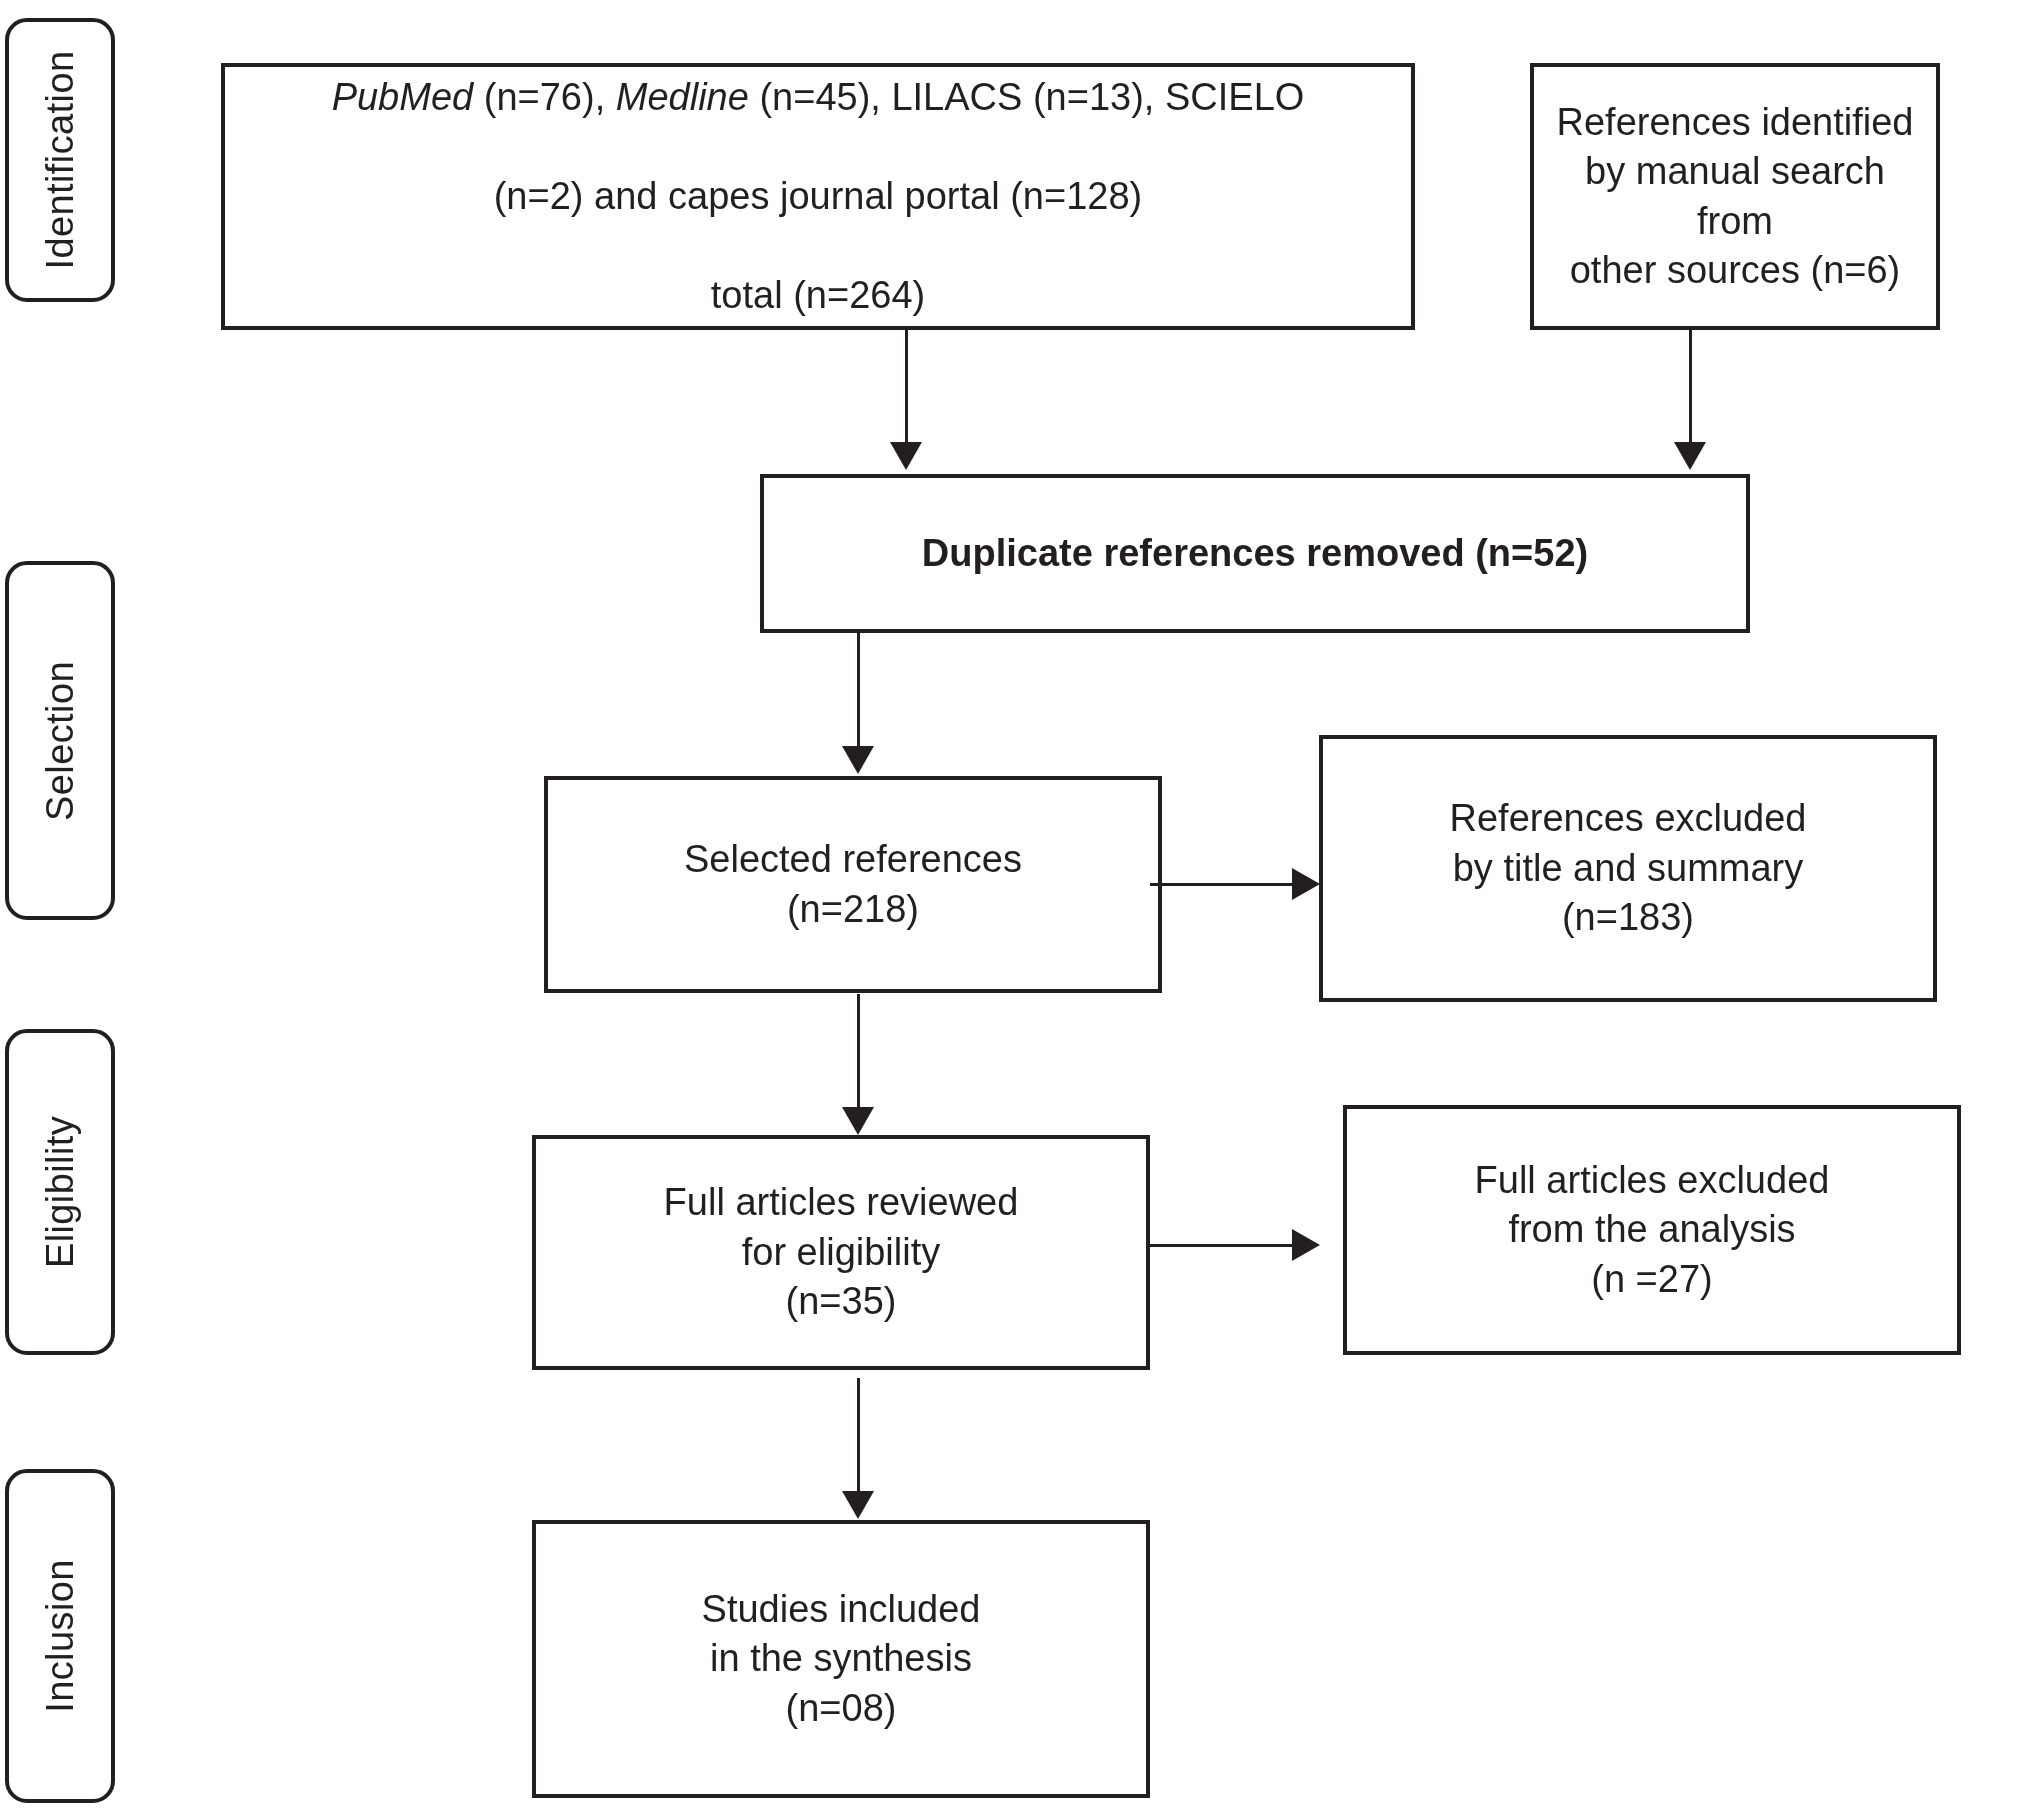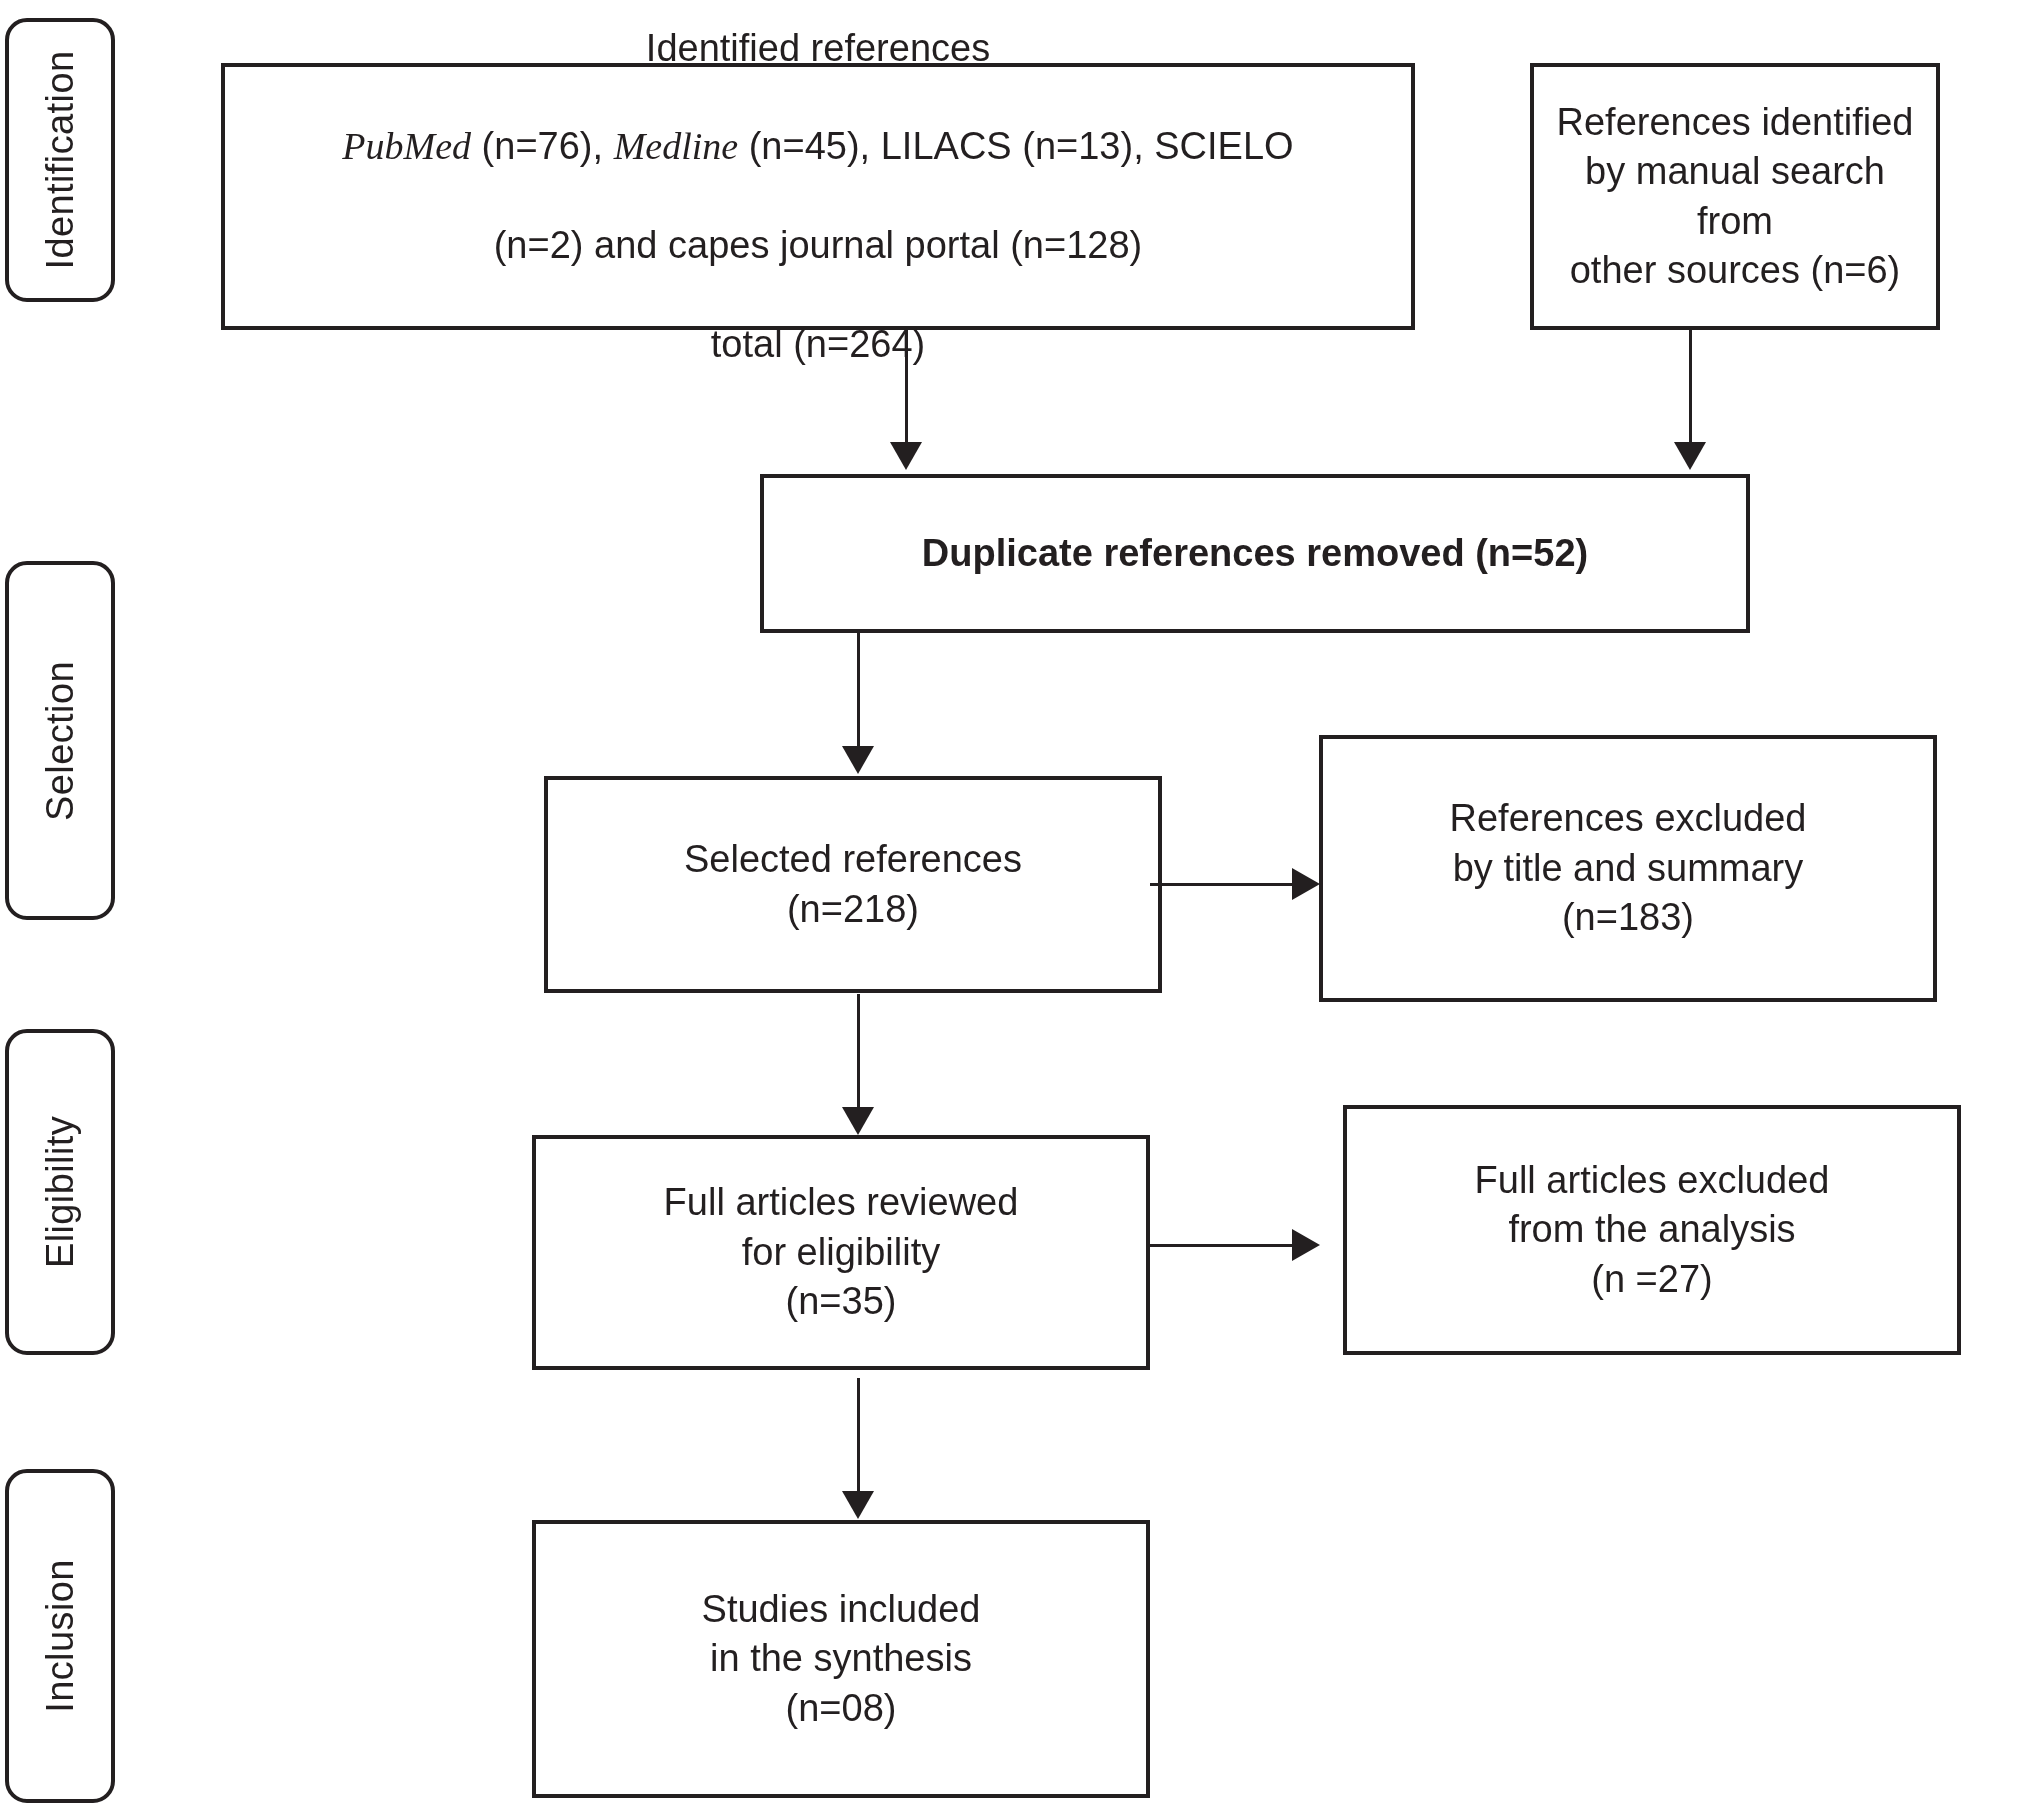--- a/index.html
+++ b/index.html
@@ -52,21 +52,20 @@
   }
   .flow-box .box-text {
     font-size: 38px;
     line-height: 1.30;
     color: #231f20;
     padding: 0 11.7px;
     white-space: pre-line;
   }
   .flow-box .box-text .ital {
     font-style: italic;
-    font-family: Liberation Serif, serif;
   }
 
   
   .conn-v {
     position: absolute;
     width: 3.3px;
     background: #231f20;
   }
   .conn-h {
     position: absolute;
@@ -106,21 +105,20 @@
   <div class="stage-pill" style="left:5px; top:1029px; width:110px; height:326px;">
     <span class="stage-text">Eligibility</span>
   </div>
 
   <div class="stage-pill" style="left:5px; top:1469px; width:110px; height:334px;">
     <span class="stage-text">Inclusion</span>
   </div>
 
   <div class="flow-box" style="left:221px; top:63px; width:1194px; height:267px;">
     <div class="box-text">
-      <div>Identified references</div>
       <div><span class="ital">PubMed</span><span> (n=76), </span><span class="ital">Medline</span><span> (n=45), LILACS (n=13), SCIELO</span></div>
       <div>(n=2) and capes journal portal (n=128)</div>
       <div>total (n=264)</div>
     </div>
   </div>
 
   <div class="flow-box" style="left:1530px; top:63px; width:410px; height:267px;">
     <div class="box-text">References identified
 by manual search from
 other sources (n=6)</div>

